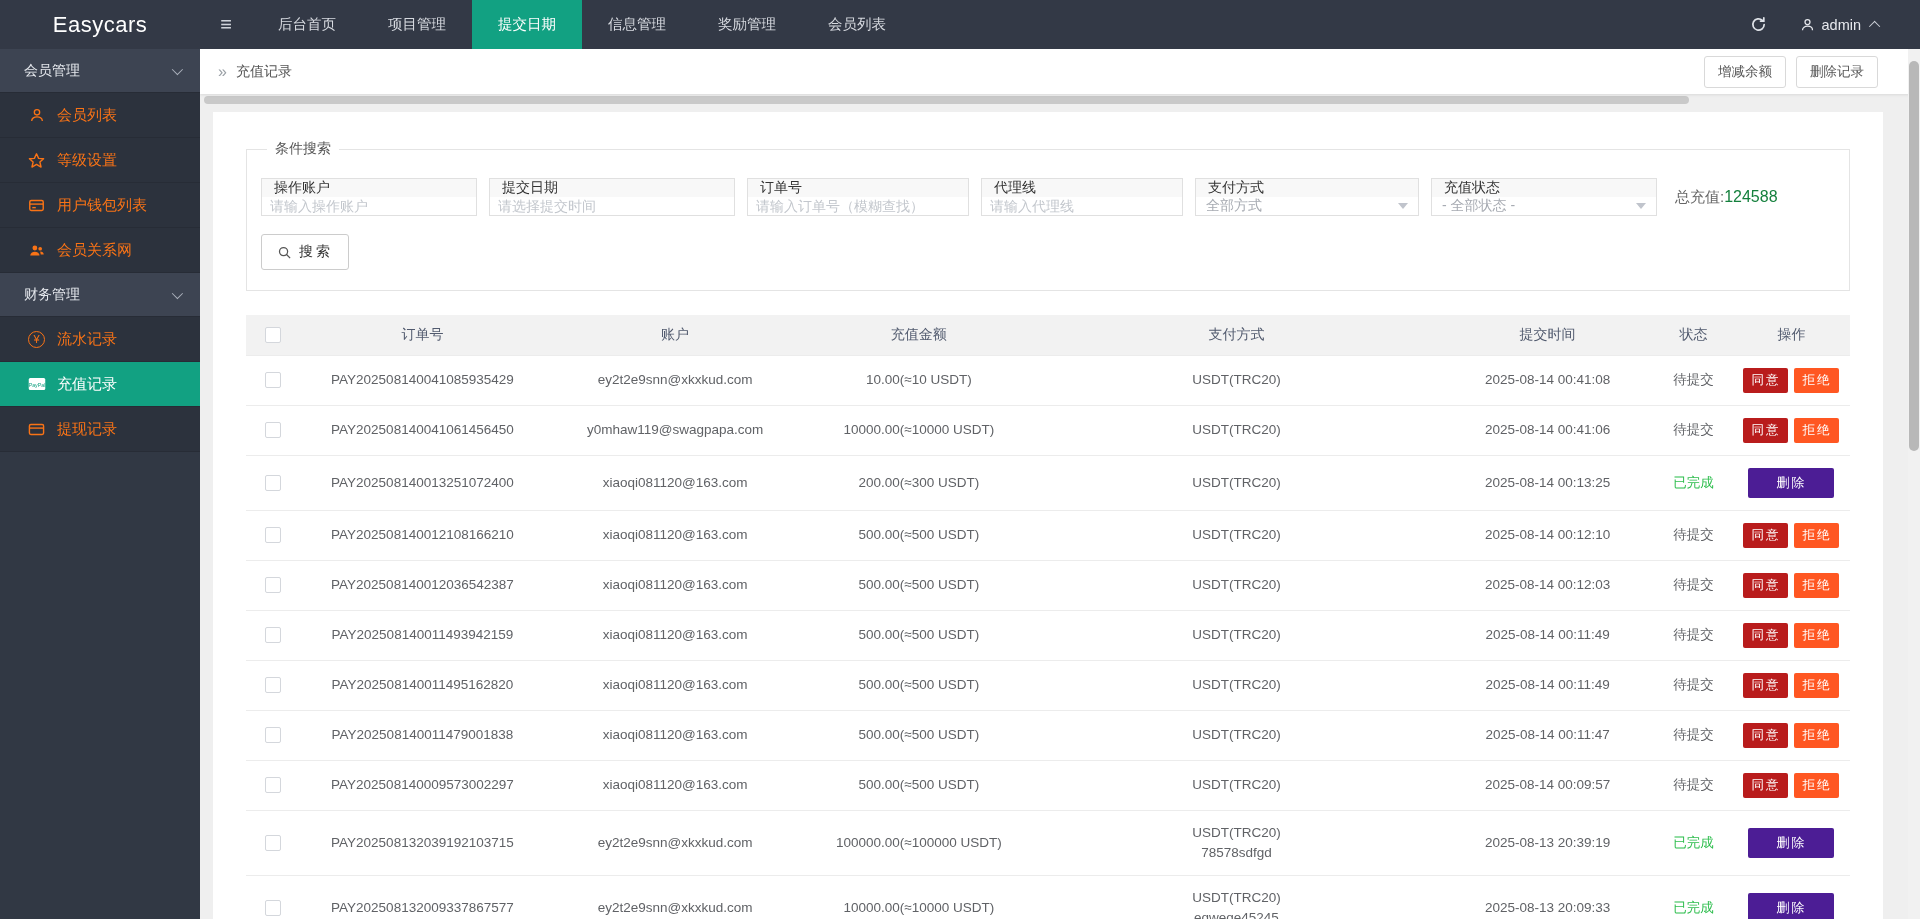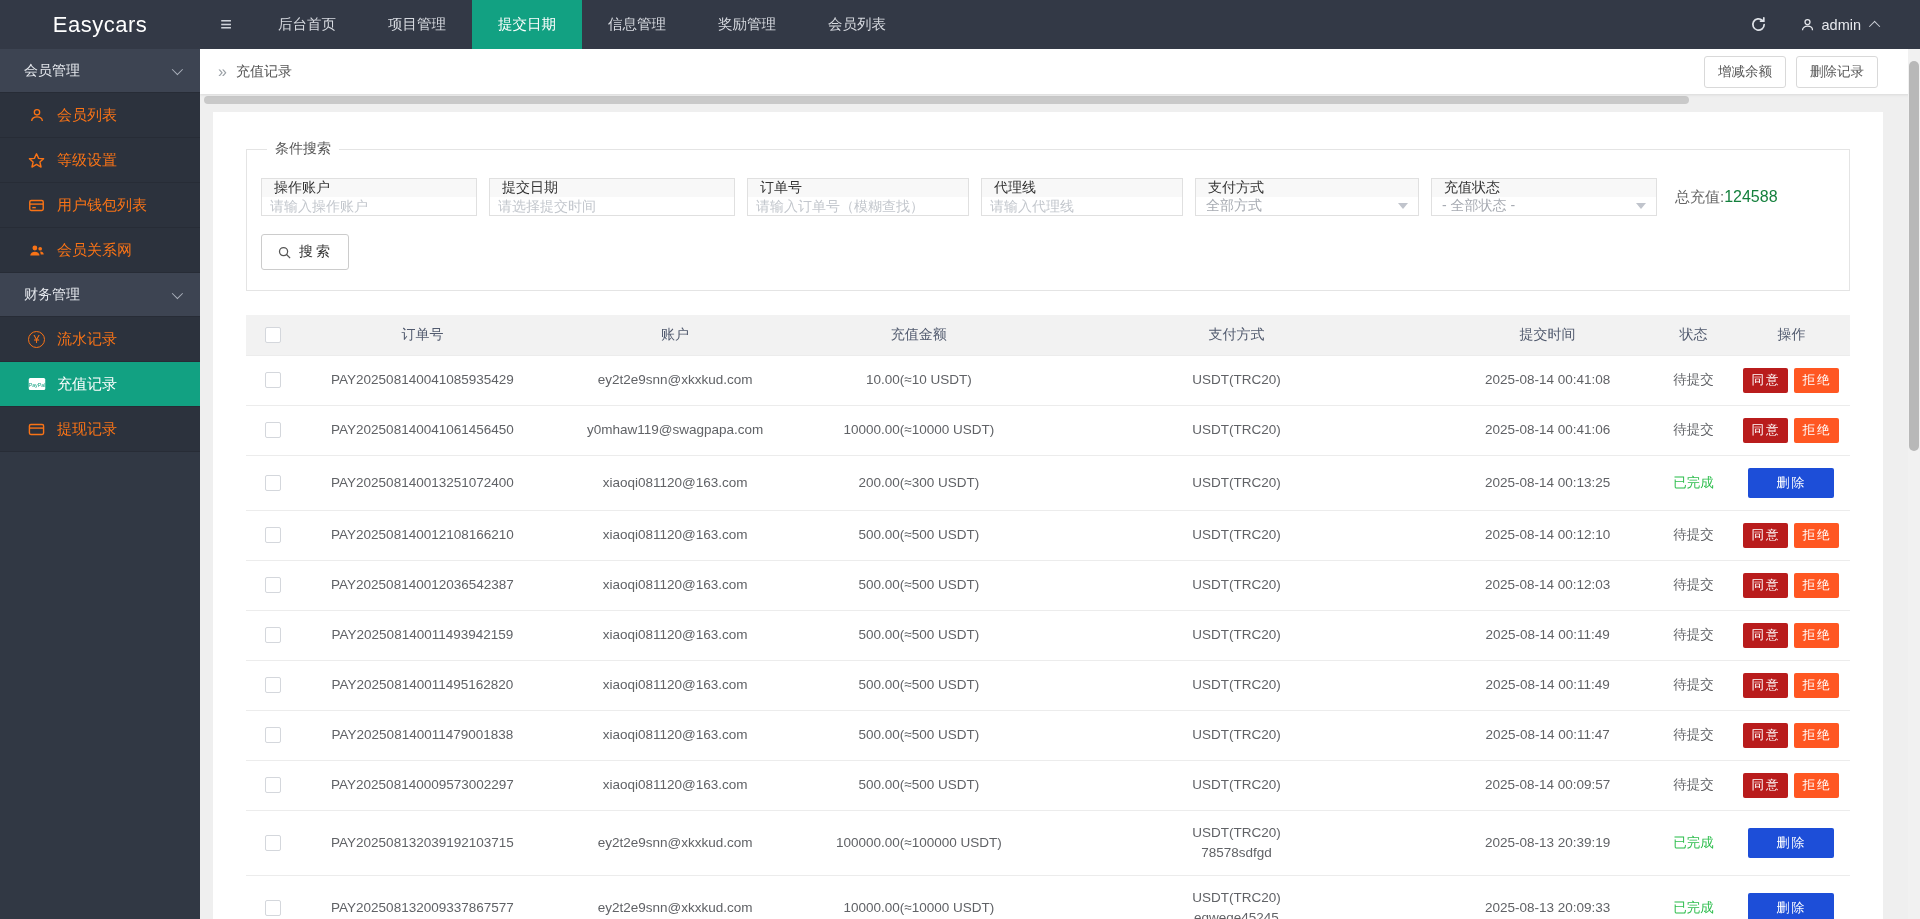--- a/index.html
+++ b/index.html
@@ -89,21 +89,21 @@
     color:#606266; padding:12px 4px; line-height:20px; }
   table.records tr.first td { border-top:1px solid #ececec; }
   .cbx { display:inline-block; width:16px; height:16px; border:1px solid #d4d7dc;
     border-radius:2px; background:#fff; cursor:pointer; vertical-align:middle; }
   .status-pending { color:#606266; }
   .status-done { color:#2fbe4e; }
   .btn-agree { background:#b91c1c; color:#fff; border:none; border-radius:2px; font-size:12.5px;
     padding:4px 8px; letter-spacing:2px; cursor:pointer; font-family:inherit; }
   .btn-reject { background:#ff5722; color:#fff; border:none; border-radius:2px; font-size:12.5px;
     padding:4px 8px; letter-spacing:2px; margin-left:6px; cursor:pointer; font-family:inherit; }
-  .btn-delete { background:#1d4ed8; color:#fff; border:none; border-radius:2px; font-size:13px;
+  .btn-delete { background:#4c1d95; color:#fff; border:none; border-radius:2px; font-size:13px;
     padding:6px 28px; letter-spacing:2px; cursor:pointer; font-family:inherit; }
   .pay-line { display:block; }
 
   
   .vscroll-track { position:absolute; right:0; top:49px; width:12px; height:870px; background:#f1f1f1; z-index:40; }
   .vscroll-thumb { position:absolute; left:1px; top:12px; width:10px; height:390px;
     background:#b8b8b8; border-radius:5px; }
 
   svg.ic { display:block; }
 </style>

